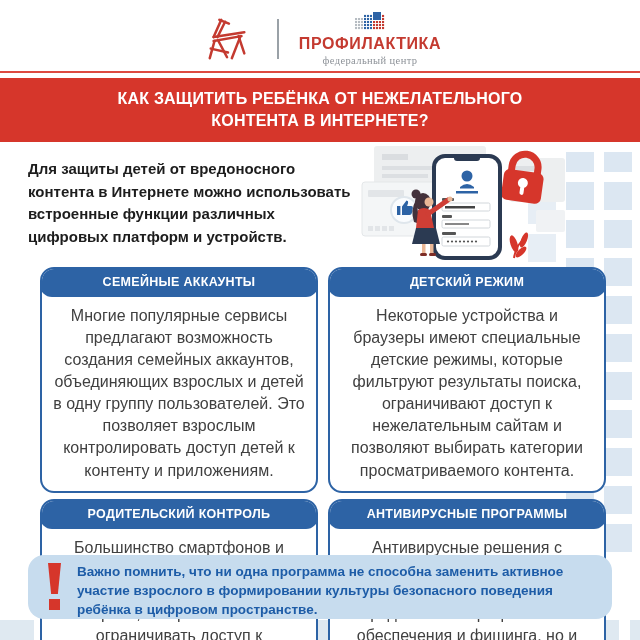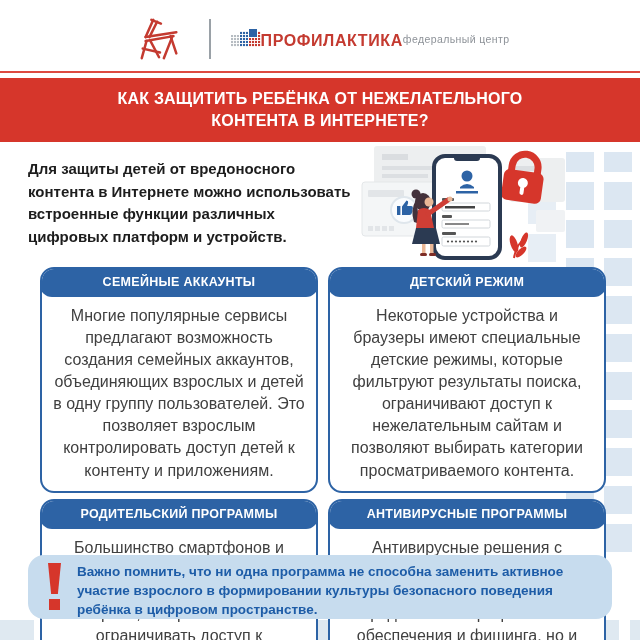--- a/index.html
+++ b/index.html
@@ -3,23 +3,23 @@
 <meta charset="utf-8">
 <style>
   html,body{margin:0;padding:0;}
   .poster{
     position:relative;width:640px;height:640px;background:#ffffff;overflow:hidden;
     font-family:"Liberation Sans","DejaVu Sans",sans-serif;
   }
   
   .brand-row{position:absolute;top:8px;left:0;right:0;height:62px;display:flex;align-items:center;justify-content:center;gap:20px;}
   .brand-divider{width:2px;height:40px;background:#9aa1a7;}
-  .brand-block{display:flex;flex-direction:row;align-items:center;line-height:1.1;}
+  .brand-block{display:flex;flex-direction:column;align-items:center;line-height:1.1;}
   .brand-name{font-size:16px;font-weight:800;color:#c43a30;letter-spacing:.6px;margin-top:3px;}
-  .brand-subtitle{font-size:10.5px;color:#8d9298;margin-top:2px;letter-spacing:.4px;}
+  .brand-subtitle{font-size:10.5px;color:#8d9298;margin-top:2px;letter-spacing:.4px;font-family:Liberation Serif, serif;}
   
   .top-line{position:absolute;top:71px;left:0;width:640px;height:2px;background:#dd4a40;}
   .banner{position:absolute;top:78px;left:0;width:640px;height:64px;background:#d6362b;color:#fff;
     display:flex;flex-direction:column;align-items:center;justify-content:center;
     font-weight:800;font-size:16px;line-height:1.4;letter-spacing:.2px;text-align:center;}
   
   .sq-strip{position:absolute;
     background-image:
       repeating-linear-gradient(0deg, transparent 0 28px, #ffffff 28px 38px),
       repeating-linear-gradient(90deg, #dce7f2 0 28px, #ffffff 28px 38px);}
@@ -200,21 +200,21 @@
   <div class="cards">
     <div class="card">
       <div class="card-head">СЕМЕЙНЫЕ АККАУНТЫ</div>
       <div class="card-body">Многие популярные сервисы предлагают возможность создания семейных аккаунтов, объединяющих взрослых и детей в одну группу пользователей. Это позволяет взрослым контролировать доступ детей к контенту и приложениям.</div>
     </div>
     <div class="card">
       <div class="card-head">ДЕТСКИЙ РЕЖИМ</div>
       <div class="card-body">Некоторые устройства и браузеры имеют специальные детские режимы, которые фильтруют результаты поиска, ограничивают доступ к нежелательным сайтам и позволяют выбирать категории просматриваемого контента.</div>
     </div>
     <div class="card">
-      <div class="card-head">РОДИТЕЛЬСКИЙ ПРОГРАММЫ</div>
+      <div class="card-head">РОДИТЕЛЬСКИЙ КОНТРОЛЬ</div>
       <div class="card-body">Большинство смартфонов и планшетов поддерживают инструменты родительского контроля, которые позволяют ограничивать доступ к определённым приложениям, играм, покупкам и медиаконтенту.</div>
     </div>
     <div class="card">
       <div class="card-head">АНТИВИРУСНЫЕ ПРОГРАММЫ</div>
       <div class="card-body">Антивирусные решения с функцией защиты детей не только защищают устройство от вредоносного программного обеспечения и фишинга, но и предоставляют отчёты о действиях ребёнка в интернете.</div>
     </div>
   </div>
 
   <div class="warning">
     <div class="excl">

